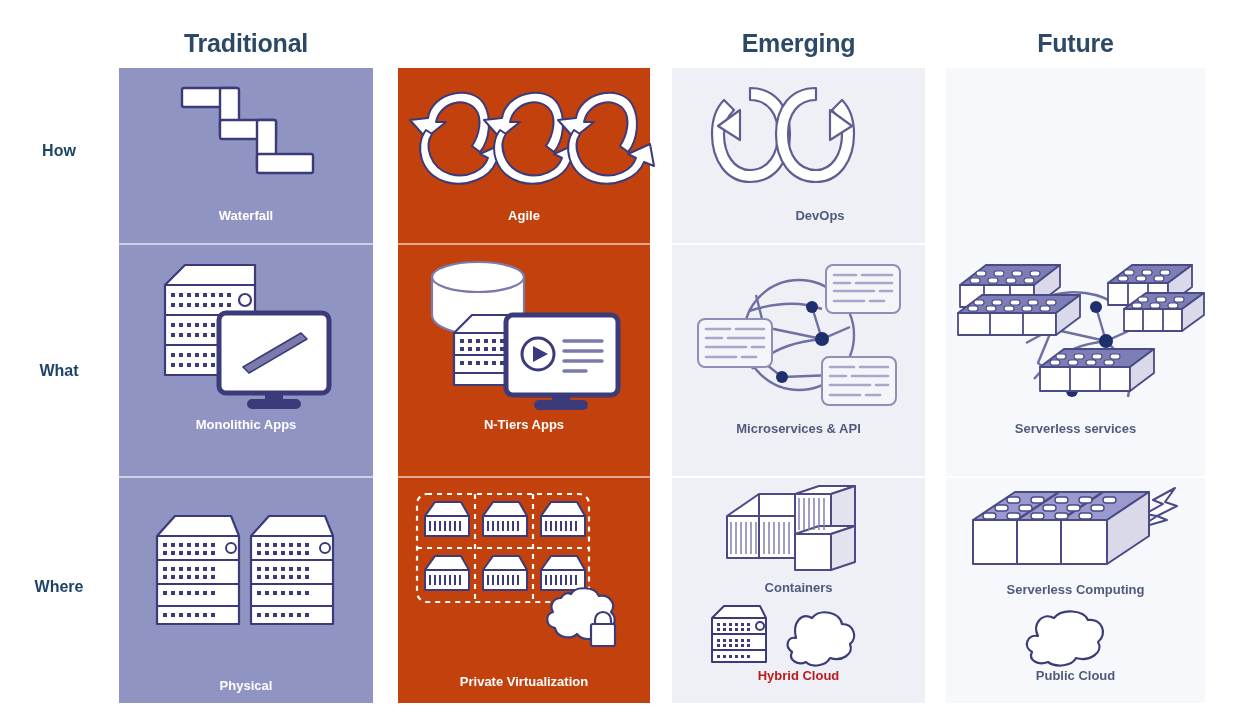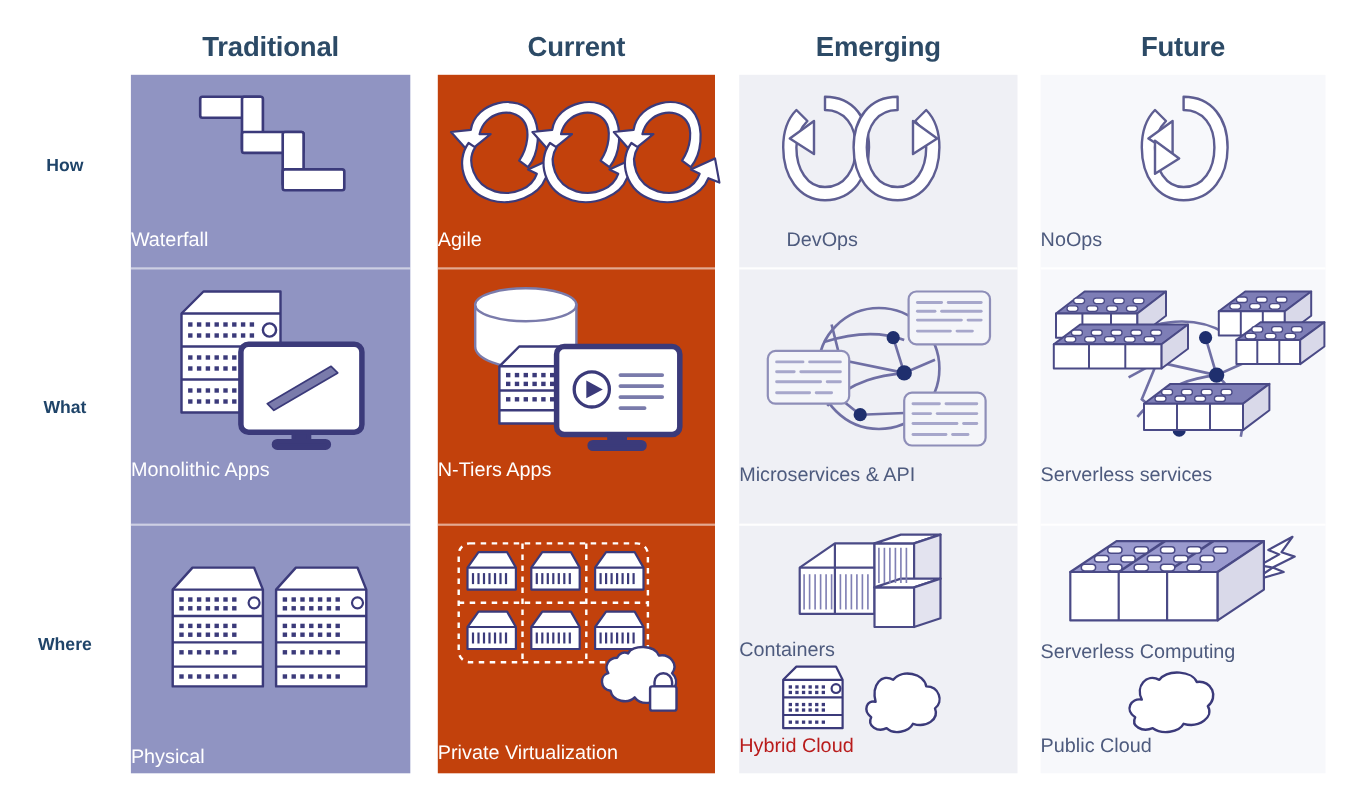--- a/index.html
+++ b/index.html
@@ -47,23 +47,24 @@
     bottom: 14px;
   }
   .cell {
     position: absolute;
     left: 0; right: 0;
     box-sizing: border-box;
   }
   .cell .cap {
     position: absolute;
     left: 0; right: 0;
-    text-align: left;
-    font-size: 18px;
+    text-align: center;
+    font-size: 13px;
     white-space: nowrap;
+    font-weight: bold;
   }
   .cell .art {
     position: absolute;
     left: 0; right: 0;
     display: flex;
     align-items: center;
     justify-content: center;
   }
   .divider {
     position: absolute;
@@ -73,23 +74,20 @@
   }
   svg { display: block; overflow: visible; }
 </style>
 </head>
 <body>
 
 <div id="board">
 
   <div class="col-header" style="left:119px;width:254px;">
     <span>Traditional</span>
-  </div>
-  <div class="col-header" style="left:398px;width:252px;">
-    <span>Current</span>
   </div>
   <div class="col-header" style="left:672px;width:253px;">
     <span>Emerging</span>
   </div>
   <div class="col-header" style="left:946px;width:259px;">
     <span>Future</span>
   </div>
 
   <div class="row-label" style="top:142px;">
     <span>How</span>
@@ -646,35 +644,20 @@
                      C98 8, 88 18, 92 34 Z"></path>
           </g>
         </svg>
       </div>
       <div class="cap" style="top:190px;color:#b91c1c;">Hybrid Cloud</div>
     </div>
   </div>
 
   <div class="column" style="left:946px;width:259px;background:#f7f8fb;top:68px;height:635px;">
 
-    <div class="cell" style="top:0;height:177px;">
-      <div class="art" style="top:14px;height:108px;">
-        <svg width="120" height="108" viewBox="0 0 120 108">
-          <g fill="#ffffff" stroke="#5e5e92" stroke-width="2.2" stroke-linejoin="round">
-            <path d="M60 6 C86 6, 100 26, 100 52 C100 78, 86 100, 60 100 C36 100, 22 78, 22 52
-                     C22 38, 26 26, 34 18 L44 28 C38 34, 34 42, 34 52 C34 72, 44 88, 60 88
-                     C78 88, 88 72, 88 52 C88 32, 78 18, 60 18 Z"></path>
-            <path d="M50 28 L28 44 L50 58 Z"></path>
-            <path d="M34 46 L56 62 L34 76 Z"></path>
-          </g>
-        </svg>
-      </div>
-      <div class="cap" style="top:140px;color:#4e5b7e;">NoOps</div>
-      <div class="divider" style="bottom:0;background:rgba(255,255,255,0.9);"></div>
-    </div>
 
     <div class="cell" style="top:177px;height:233px;">
       <div class="art" style="top:6px;height:160px;">
         <svg width="240" height="160" viewBox="0 0 240 160">
 
           <g fill="none" stroke="#6f6fa4" stroke-width="2.4">
             <path d="M70 58 C92 38, 132 36, 158 52"></path>
             <path d="M84 42 L96 78 L82 112 L116 140"></path>
             <path d="M96 78 L150 90"></path>
             <path d="M140 56 L150 90 L186 74"></path>

